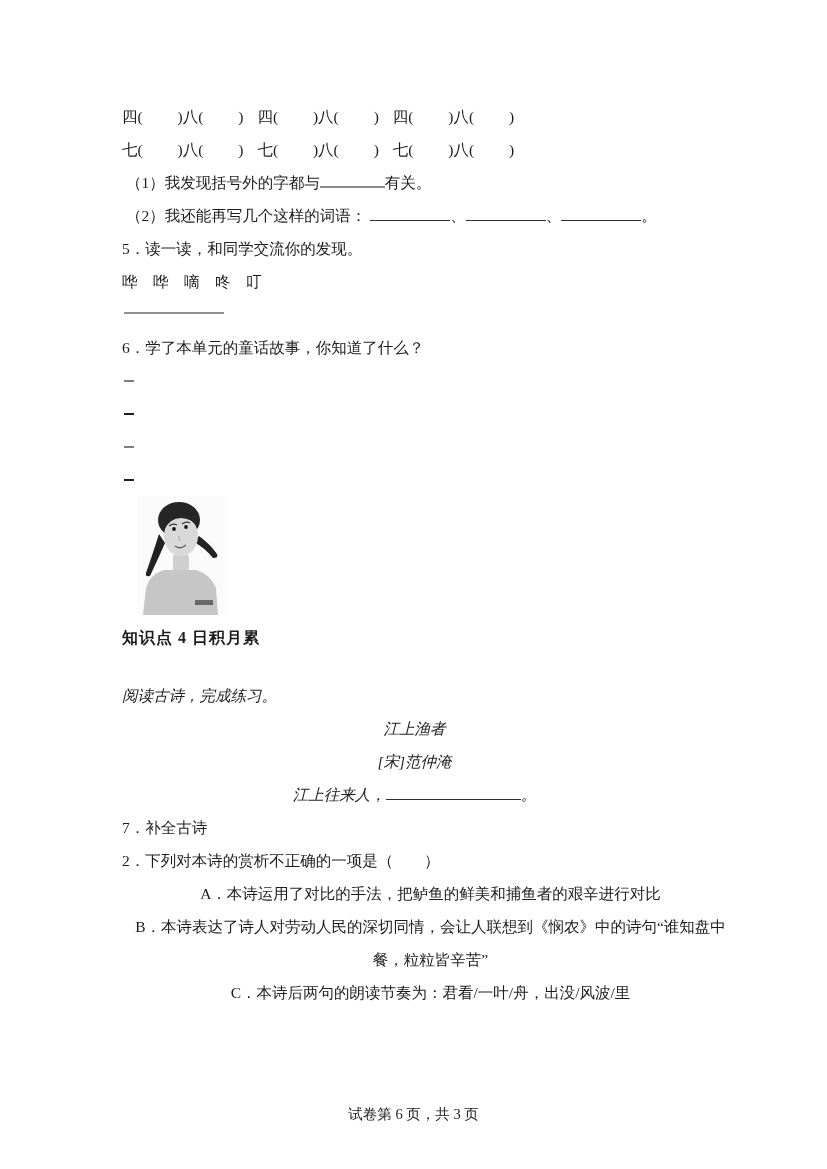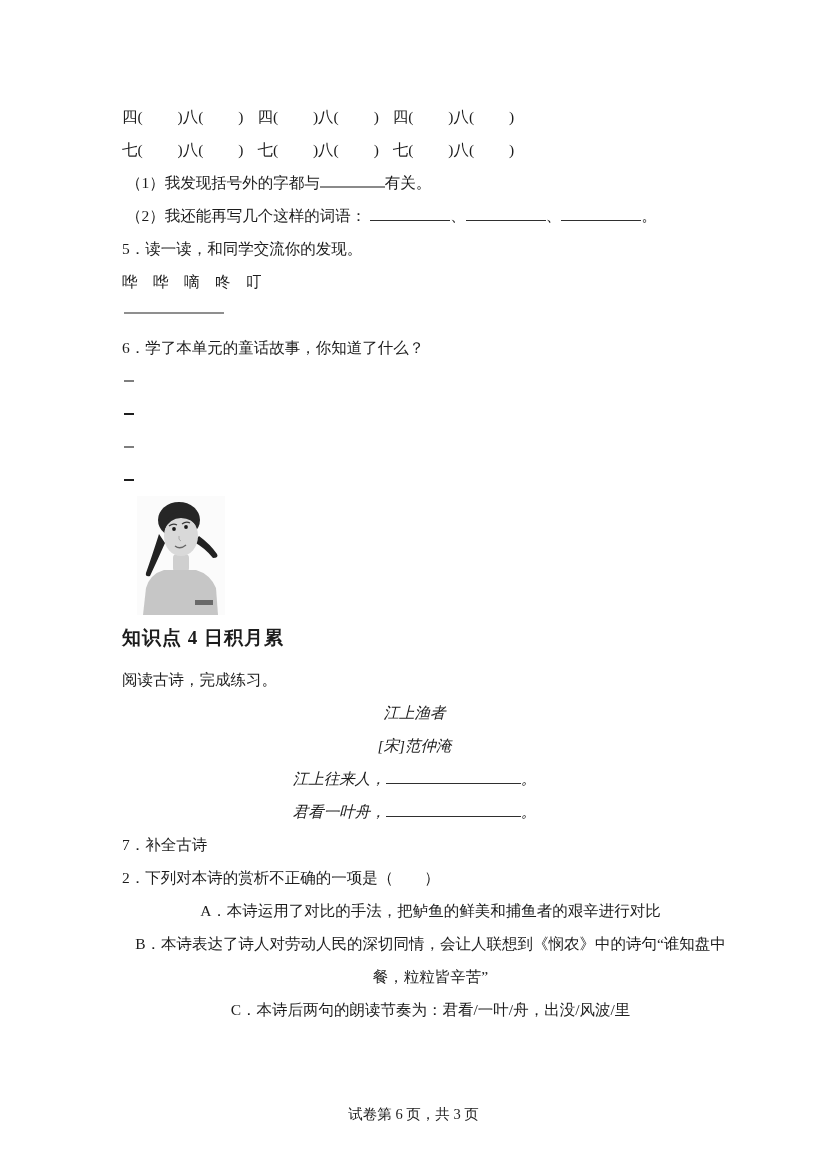--- a/index.html
+++ b/index.html
@@ -48,26 +48,26 @@
   .d-gray { background: #7e7e7e; }
   .d-black { background: #1e1e1e; }
   .photo {
     margin-left: 15px;
     width: 88px; height: 119px;
     background: #fcfcfc;
   }
   .photo svg { display: block; }
   .section-title {
     margin-top: 6px;
-    font-size: 19px;
+    font-size: 16px;
     font-weight: bold;
     line-height: 34px;
     letter-spacing: 1px;
   }
-  .instruction { margin-top: 8px; }
+  .instruction { margin-top: 24px; font-style: italic; }
   .poem { width: 585px; text-align: center; font-style: italic; }
   .footer {
     position: absolute;
     left: 0; right: 0; bottom: 45px;
     text-align: center;
     font-size: 14.5px;
     color: #222222;
   }
 </style>
 </head>
@@ -128,21 +128,20 @@
     </div>
 
     <p class="section-title">知识点 4 日积月累</p>
 
     <p class="line instruction">阅读古诗，完成练习。</p>
 
     <div class="poem">
       <p class="line">江上渔者</p>
       <p class="line">[宋]范仲淹</p>
       <p class="line"><span>江上往来人，</span><span class="blank w135"></span><span>。</span></p>
-      <p class="line"><span>君看一叶舟，</span><span class="blank w135"></span><span>。</span></p>
     </div>
 
     <p class="line">7．补全古诗</p>
 
 
     <p class="line">2．下列对本诗的赏析不正确的一项是（　　）</p>
 
     <p class="line wrap">A．本诗运用了对比的手法，把鲈鱼的鲜美和捕鱼者的艰辛进行对比</p>
     <p class="line wrap">B．本诗表达了诗人对劳动人民的深切同情，会让人联想到《悯农》中的诗句“谁知盘中餐，粒粒皆辛苦”</p>
     <p class="line wrap">C．本诗后两句的朗读节奏为：君看/一叶/舟，出没/风波/里</p>

